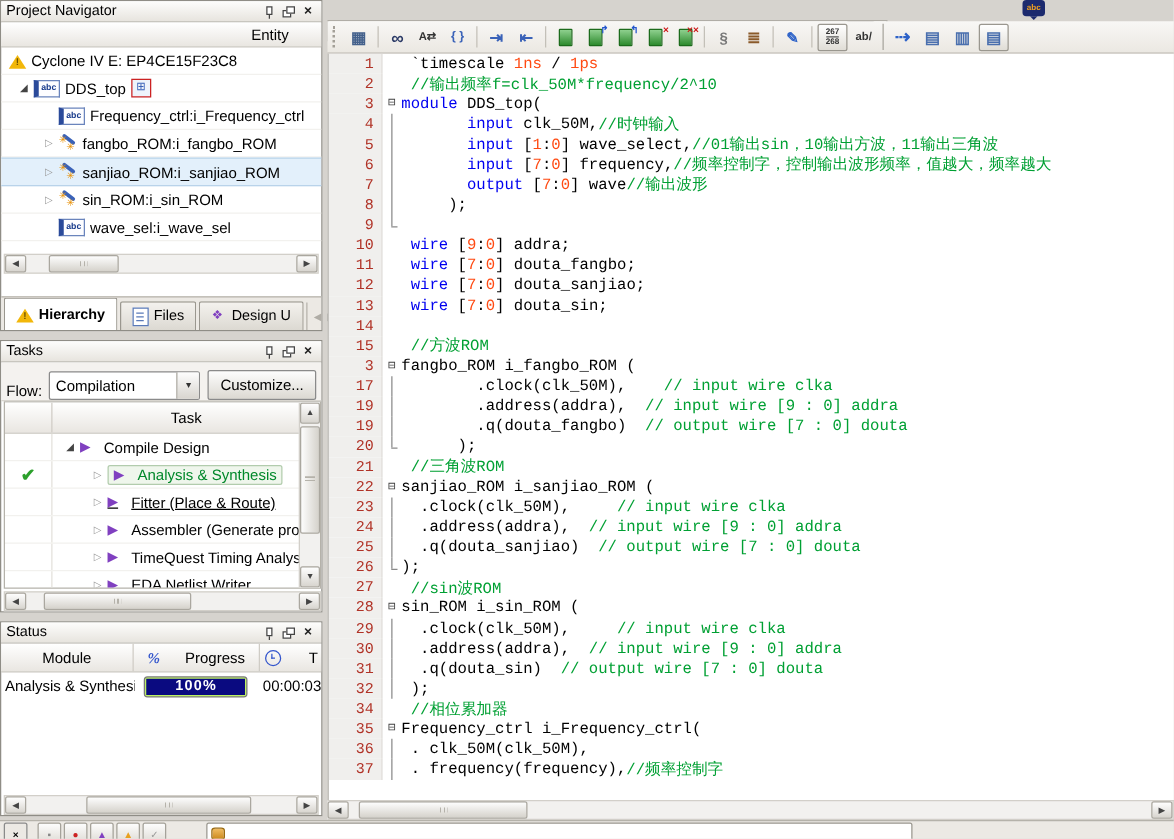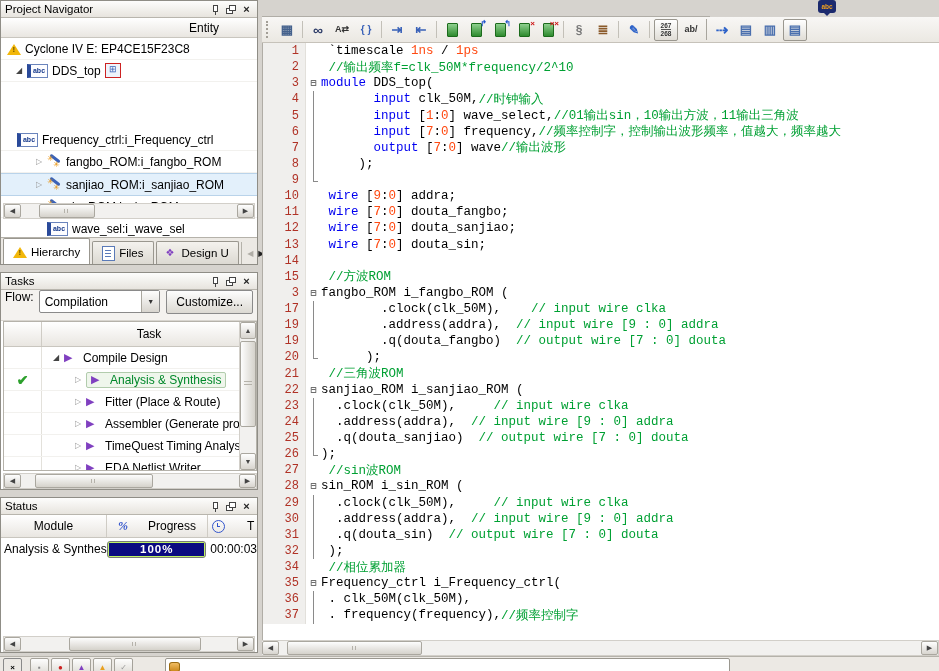--- a/index.html
+++ b/index.html
@@ -34,42 +34,42 @@
   .i-abc::before{content:"abc"}
   .i-wizard{width:15px;height:13px;flex:0 0 15px;position:relative}
   .i-wizard::before{content:"";position:absolute;left:2px;top:2px;width:12px;height:3px;background:#3a62b8;transform:rotate(38deg);border-radius:2px}
   .i-wizard::after{content:"✳";position:absolute;left:0;top:-1px;font-size:8px;color:#e8920a;text-shadow:6px 6px 0 #e8920a}
   .i-toplevel{width:14px;height:13px;margin-left:4px;border:1px solid #cc2222;background:#eef3fb;font-size:9px;line-height:11px;text-align:center;color:#3a62b8}
   .i-toplevel::before{content:"⊞"}
 
   
   .tabbar{left:0;right:0;bottom:0;height:27px;background:#ece9e4;border-top:1px solid #b5b2aa;display:flex;align-items:flex-end;padding:0 2px}
   .tab{height:22px;display:flex;align-items:center;padding:0 9px;margin-right:2px;border:1px solid #9a978f;border-bottom:none;border-radius:2px 2px 0 0;background:linear-gradient(#f4f2ee,#dcd9d2);font-size:11.5px;white-space:nowrap}
-  .tab.active{background:#fff;height:25px;font-weight:normal}
+  .tab.active{background:#fff;height:25px;font-weight:bold}
   .tab .ticn{margin-right:4px}
   .i-files{width:11px;height:13px;background:#fff;border:1px solid #5a7ab8;position:relative}
   .i-files::before{content:"";position:absolute;left:2px;top:3px;width:6px;height:1px;background:#5a7ab8;box-shadow:0 3px 0 #5a7ab8,0 6px 0 #5a7ab8}
   .i-design{width:12px;height:12px;font-size:10px;color:#8040c0;line-height:12px}
   .i-design::before{content:"❖"}
   .tabscroll{margin-left:auto;display:flex;align-items:center;height:22px;border-left:1px solid #b5b2aa;padding-left:3px}
   .tabarr{font-size:8px;width:11px;text-align:center}
 
   
   .hscroll{height:16px;background:#f2f1ef;border:1px solid #d2cfc9;display:flex;align-items:stretch}
   .sarr{width:15px;flex:0 0 15px;background:linear-gradient(#fefefe,#d8d5cf);border:1px solid #aaa79f;border-radius:2px;font-size:7px;color:#444;display:flex;align-items:center;justify-content:center}
   .strack{flex:1;position:relative}
   .sthumb{position:absolute;top:0;height:100%;background:linear-gradient(#fdfdfd,#d5d2cb);border:1px solid #aaa79f;border-radius:2px;box-sizing:border-box}
   .sthumb::after{content:"";position:absolute;left:50%;top:4px;bottom:4px;width:6px;margin-left:-3px;background:repeating-linear-gradient(90deg,#b5b2aa 0,#b5b2aa 1px,transparent 1px,transparent 3px)}
   .vscroll{width:17px;background:#f2f1ef;border-left:1px solid #d2cfc9;display:flex;flex-direction:column}
   .vscroll .sarr{width:auto;height:15px;flex:0 0 15px}
   .vthumb{position:absolute;left:0;width:100%;background:linear-gradient(90deg,#fdfdfd,#d5d2cb);border:1px solid #aaa79f;border-radius:2px;box-sizing:border-box}
   .vthumb::after{content:"";position:absolute;top:50%;left:3px;right:3px;height:6px;margin-top:-3px;background:repeating-linear-gradient(#b5b2aa 0,#b5b2aa 1px,transparent 1px,transparent 3px)}
 
   
-  .flowrow{height:30px;display:flex;align-items:flex-start;padding:0 4px;background:#f4f2ef;border-bottom:1px solid #d8d5cf}
+  .flowrow{height:30px;display:flex;align-items:flex-end;padding:0 4px;background:#f4f2ef;border-bottom:1px solid #d8d5cf}
   .combo{width:140px;height:21px;border:1px solid #8a8a8a;border-radius:2px;background:#fff;display:flex;align-items:center;margin-left:5px}
   .combo .cval{flex:1;padding-left:5px;font-size:12px}
   .combo .cbtn{width:17px;height:100%;background:linear-gradient(#fdfdfd,#d8d5cf);border-left:1px solid #aaa79f;display:flex;align-items:center;justify-content:center;font-size:7px;color:#333}
   .pushbtn{height:22px;margin-left:6px;padding:0 9px;border:1px solid #8a8a8a;border-radius:2px;background:linear-gradient(#fdfdfd,#dcd9d2);font-size:12px;display:flex;align-items:center}
   .ttable{border:1px solid #b5b2aa;background:#fff;overflow:hidden}
   .task-row{height:21px;display:flex;align-items:center;border-bottom:1px solid #f2f1ee}
   .tstatus{width:37px;flex:0 0 37px;height:100%;border-right:1px solid #e3e1db;display:flex;align-items:center;justify-content:center}
   .i-check{color:#2ca02c;font-size:14px;font-weight:bold}
   .i-check::before{content:"✔"}
   .i-parrow{font-size:11px;color:#8040c0;width:15px;flex:0 0 15px}
@@ -77,21 +77,21 @@
   .task-label{margin-left:4px;white-space:nowrap}
   .task-sel{border:1px solid #b2ccad;background:#eff6ec;border-radius:2px;padding:0 4px;color:#00882a}
 
   
   .shdr-cell{height:100%;display:flex;align-items:center;justify-content:center;border-right:1px solid #cfccc5}
   .i-percent{color:#3355cc;font-style:italic;font-weight:bold;font-family:"Liberation Serif",serif;font-size:12px}
   .i-percent::before{content:"%"}
   .i-clock{width:11px;height:11px;border:1px solid #3355cc;border-radius:50%;position:relative;display:inline-block}
   .i-clock::before{content:"";position:absolute;left:4px;top:2px;width:1px;height:4px;background:#3355cc}
   .i-clock::after{content:"";position:absolute;left:4px;top:5px;width:3px;height:1px;background:#3355cc}
-  .pbox{width:99px;height:17px;border:1px solid #7a7a7a;border-radius:3px;background:#bef264;padding:1px;box-sizing:border-box}
+  .pbox{width:83px;height:17px;border:1px solid #7a7a7a;border-radius:3px;background:#bef264;padding:1px;box-sizing:border-box}
   .pfill{height:100%;width:100%;background:#0a0a80;color:#fff;font-weight:bold;font-size:11.5px;display:flex;align-items:center;justify-content:center;letter-spacing:1px}
 
   
   .etitle{left:262px;top:16px;width:448px;height:17px;background:linear-gradient(#ffffff,#d8d4cd);border:1px solid #b0ada6;display:flex;align-items:center}
   .orb{width:12px;height:12px;border-radius:50%;margin-left:30px;background:radial-gradient(circle at 35% 30%,#a8cdf2,#3a77c2 55%,#173f8a)}
   .etext{flex:1;text-align:center;font-size:11.5px}
   .eclose{width:21px;height:13px;margin-right:9px;border:1px solid #98948c;border-radius:2px;background:linear-gradient(#f6f5f3,#c5c1ba);color:#fbfbfb;text-shadow:0 0 1px #6a6a6a;font-size:9px;font-weight:bold;display:flex;align-items:center;justify-content:center}
   .balloon{left:818px;top:0;width:18px;height:13px;background:#1c2a6e;border-radius:3px;color:#f0a020;font-size:6.5px;font-weight:bold;display:flex;align-items:center;justify-content:center}
   .balloon::after{content:"";position:absolute;left:6px;top:13px;border-left:3px solid transparent;border-right:3px solid transparent;border-top:3px solid #1c2a6e}
 
@@ -135,35 +135,35 @@
     <span class="wbtn">
         <span class="i-pin"></span>
       </span>
     <span class="wbtn">
         <span class="i-restore"></span>
       </span>
     <span class="wbtn i-x">
         <span>×</span>
       </span>
   </div>
-  <div class="colhdr" style="height:19px;justify-content:flex-end;padding-right:38px">
+  <div class="colhdr" style="height:19px;justify-content:flex-end;padding-right:26px">
     <span>Entity</span>
   </div>
   <div>
       <div class="tree-row" style="padding-left: 6px;">
         <span class="i-warning"></span>
         <span class="tlabel">Cyclone IV E: EP4CE15F23C8</span>
       </div>
       <div class="tree-row" style="padding-left: 10px;">
         <span class="expander expanded">◢</span>
         <span class="i-abc"></span>
         <span class="tlabel">DDS_top</span>
         <span class="i-toplevel"></span>
       </div>
-      <div class="tree-row" style=" margin-top: 47px;">
+      <div class="tree-row" style="padding-left: 30px;">
         <span class="expander none"></span>
         <span class="i-abc"></span>
         <span class="tlabel">Frequency_ctrl:i_Frequency_ctrl</span>
       </div>
       <div class="tree-row" style="padding-left: 30px;">
         <span class="expander collapsed">▷</span>
         <span class="i-wizard"></span>
         <span class="tlabel">fangbo_ROM:i_fangbo_ROM</span>
       </div>
       <div class="tree-row selected" style="padding-left: 30px;">
@@ -258,21 +258,21 @@
             <span class="task-sel" style="display: flex; align-items: center;">
               <span class="i-parrow"></span>
               <span class="task-label">Analysis &amp; Synthesis</span>
             </span>
           </span>
         </div>
         <div class="task-row">
           <span class="tstatus"></span>
           <span style="display: flex; align-items: center; margin-left: 28px;">
             <span class="expander collapsed">▷</span>
-            <span style="display: flex; align-items: center;">
+            <span style="display: flex; align-items: center; text-decoration: underline;">
               <span class="i-parrow"></span>
               <span class="task-label">Fitter (Place &amp; Route)</span>
             </span>
           </span>
         </div>
         <div class="task-row">
           <span class="tstatus"></span>
           <span style="display: flex; align-items: center; margin-left: 28px;">
             <span class="expander collapsed">▷</span>
             <span style="display: flex; align-items: center;">

